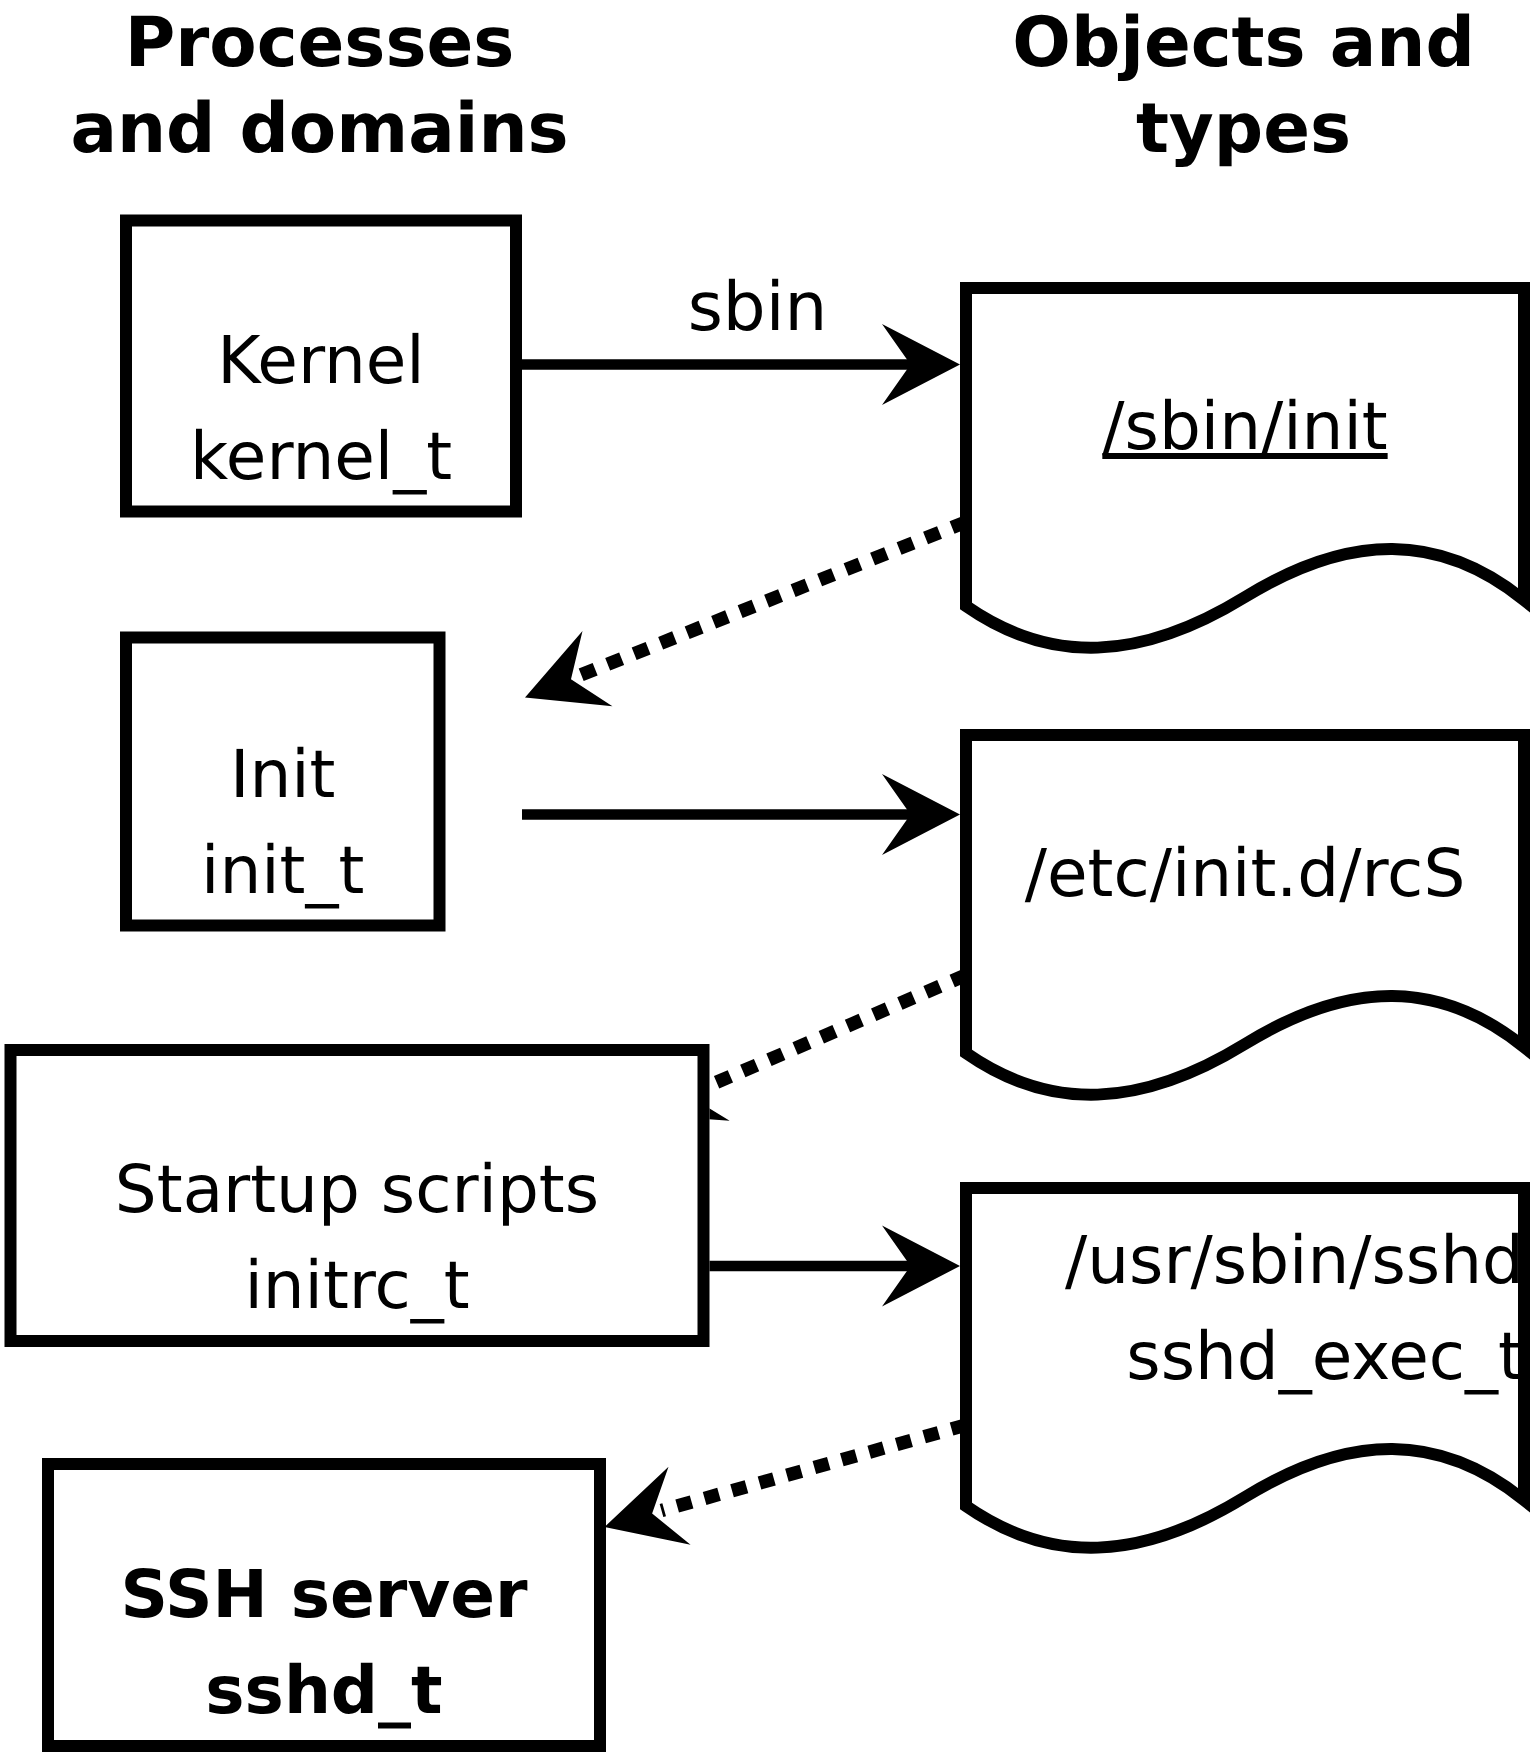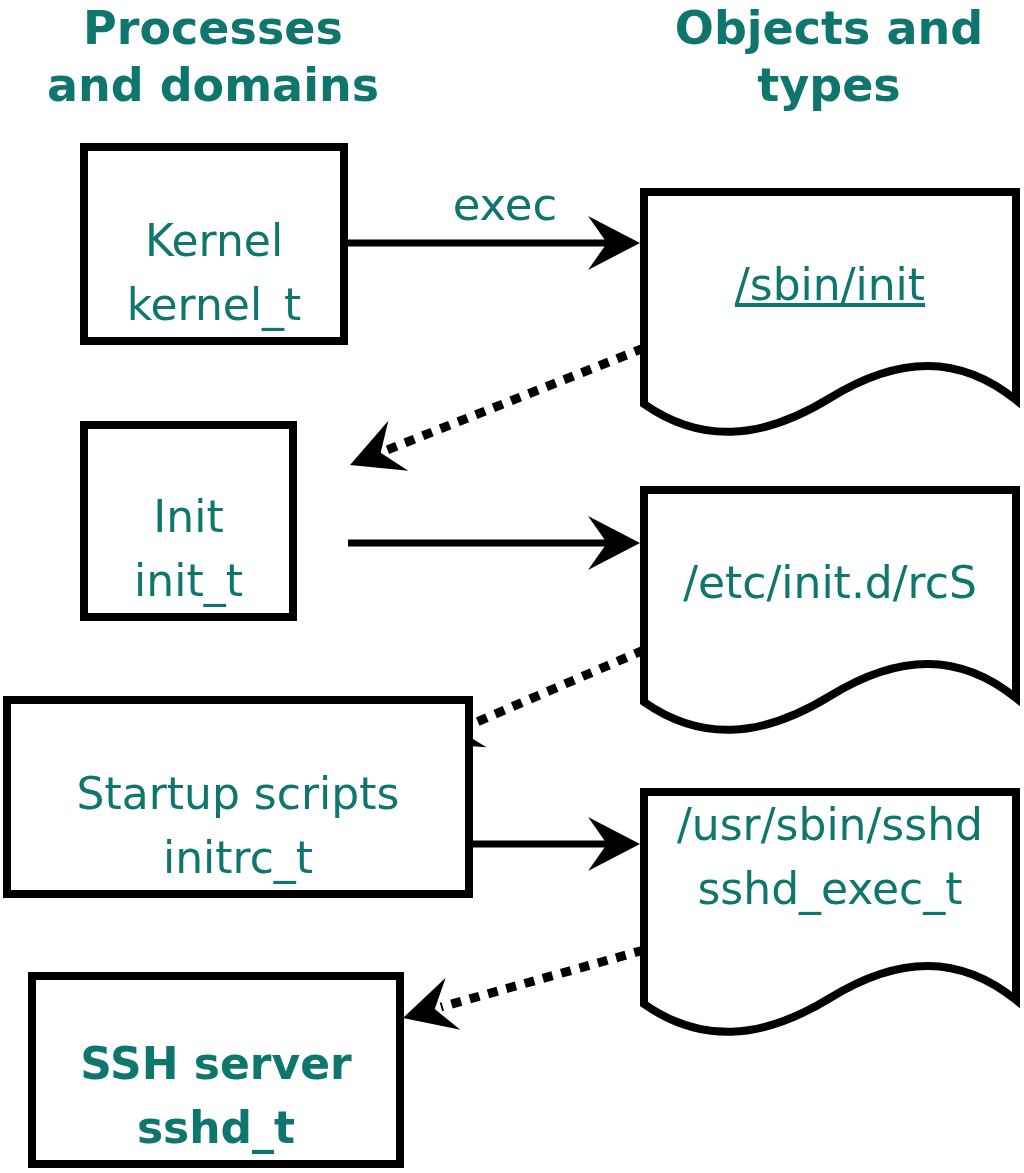--- a/index.html
+++ b/index.html
@@ -7,21 +7,21 @@
     padding: 0;
     background: #ffffff;
     font-family: "DejaVu Sans", "Liberation Sans", sans-serif;
   }
   .stage {
     position: relative;
     width: 1024px;
     height: 1173px;
     background: #ffffff;
     overflow: hidden;
-    color: #0f766e;
+    color: #000000;
   }
   .shape-layer {
     position: absolute;
     left: 0; top: 0;
     width: 1024px; height: 1173px;
   }
   .heading {
     position: absolute;
     font-weight: bold;
     font-size: 46px;
@@ -127,20 +127,20 @@
     <span>SSH server</span>
     <span>sshd_t</span>
   </div>
 
   <div class="doc-label" style="left:644px; top:192px; width:372px; height:185px;text-decoration:underline;">
     <span>/sbin/init</span>
   </div>
   <div class="doc-label" style="left:644px; top:490px; width:372px; height:185px;">
     <span>/etc/init.d/rcS</span>
   </div>
-  <div class="doc-label" style="left:644px; top:764px; width:372px; height:185px;">
+  <div class="doc-label" style="left:644px; top:780px; width:372px; height:185px;align-items:flex-end;">
     <span>/usr/sbin/sshd</span>
     <span>sshd_exec_t</span>
   </div>
 
-  <div class="edge-label" style="left:440px; top:181px; width:130px;">exec</div>
+  <div class="edge-label" style="left:440px; top:181px; width:130px;">sbin</div>
 
 </div>
 
 </body></html>

